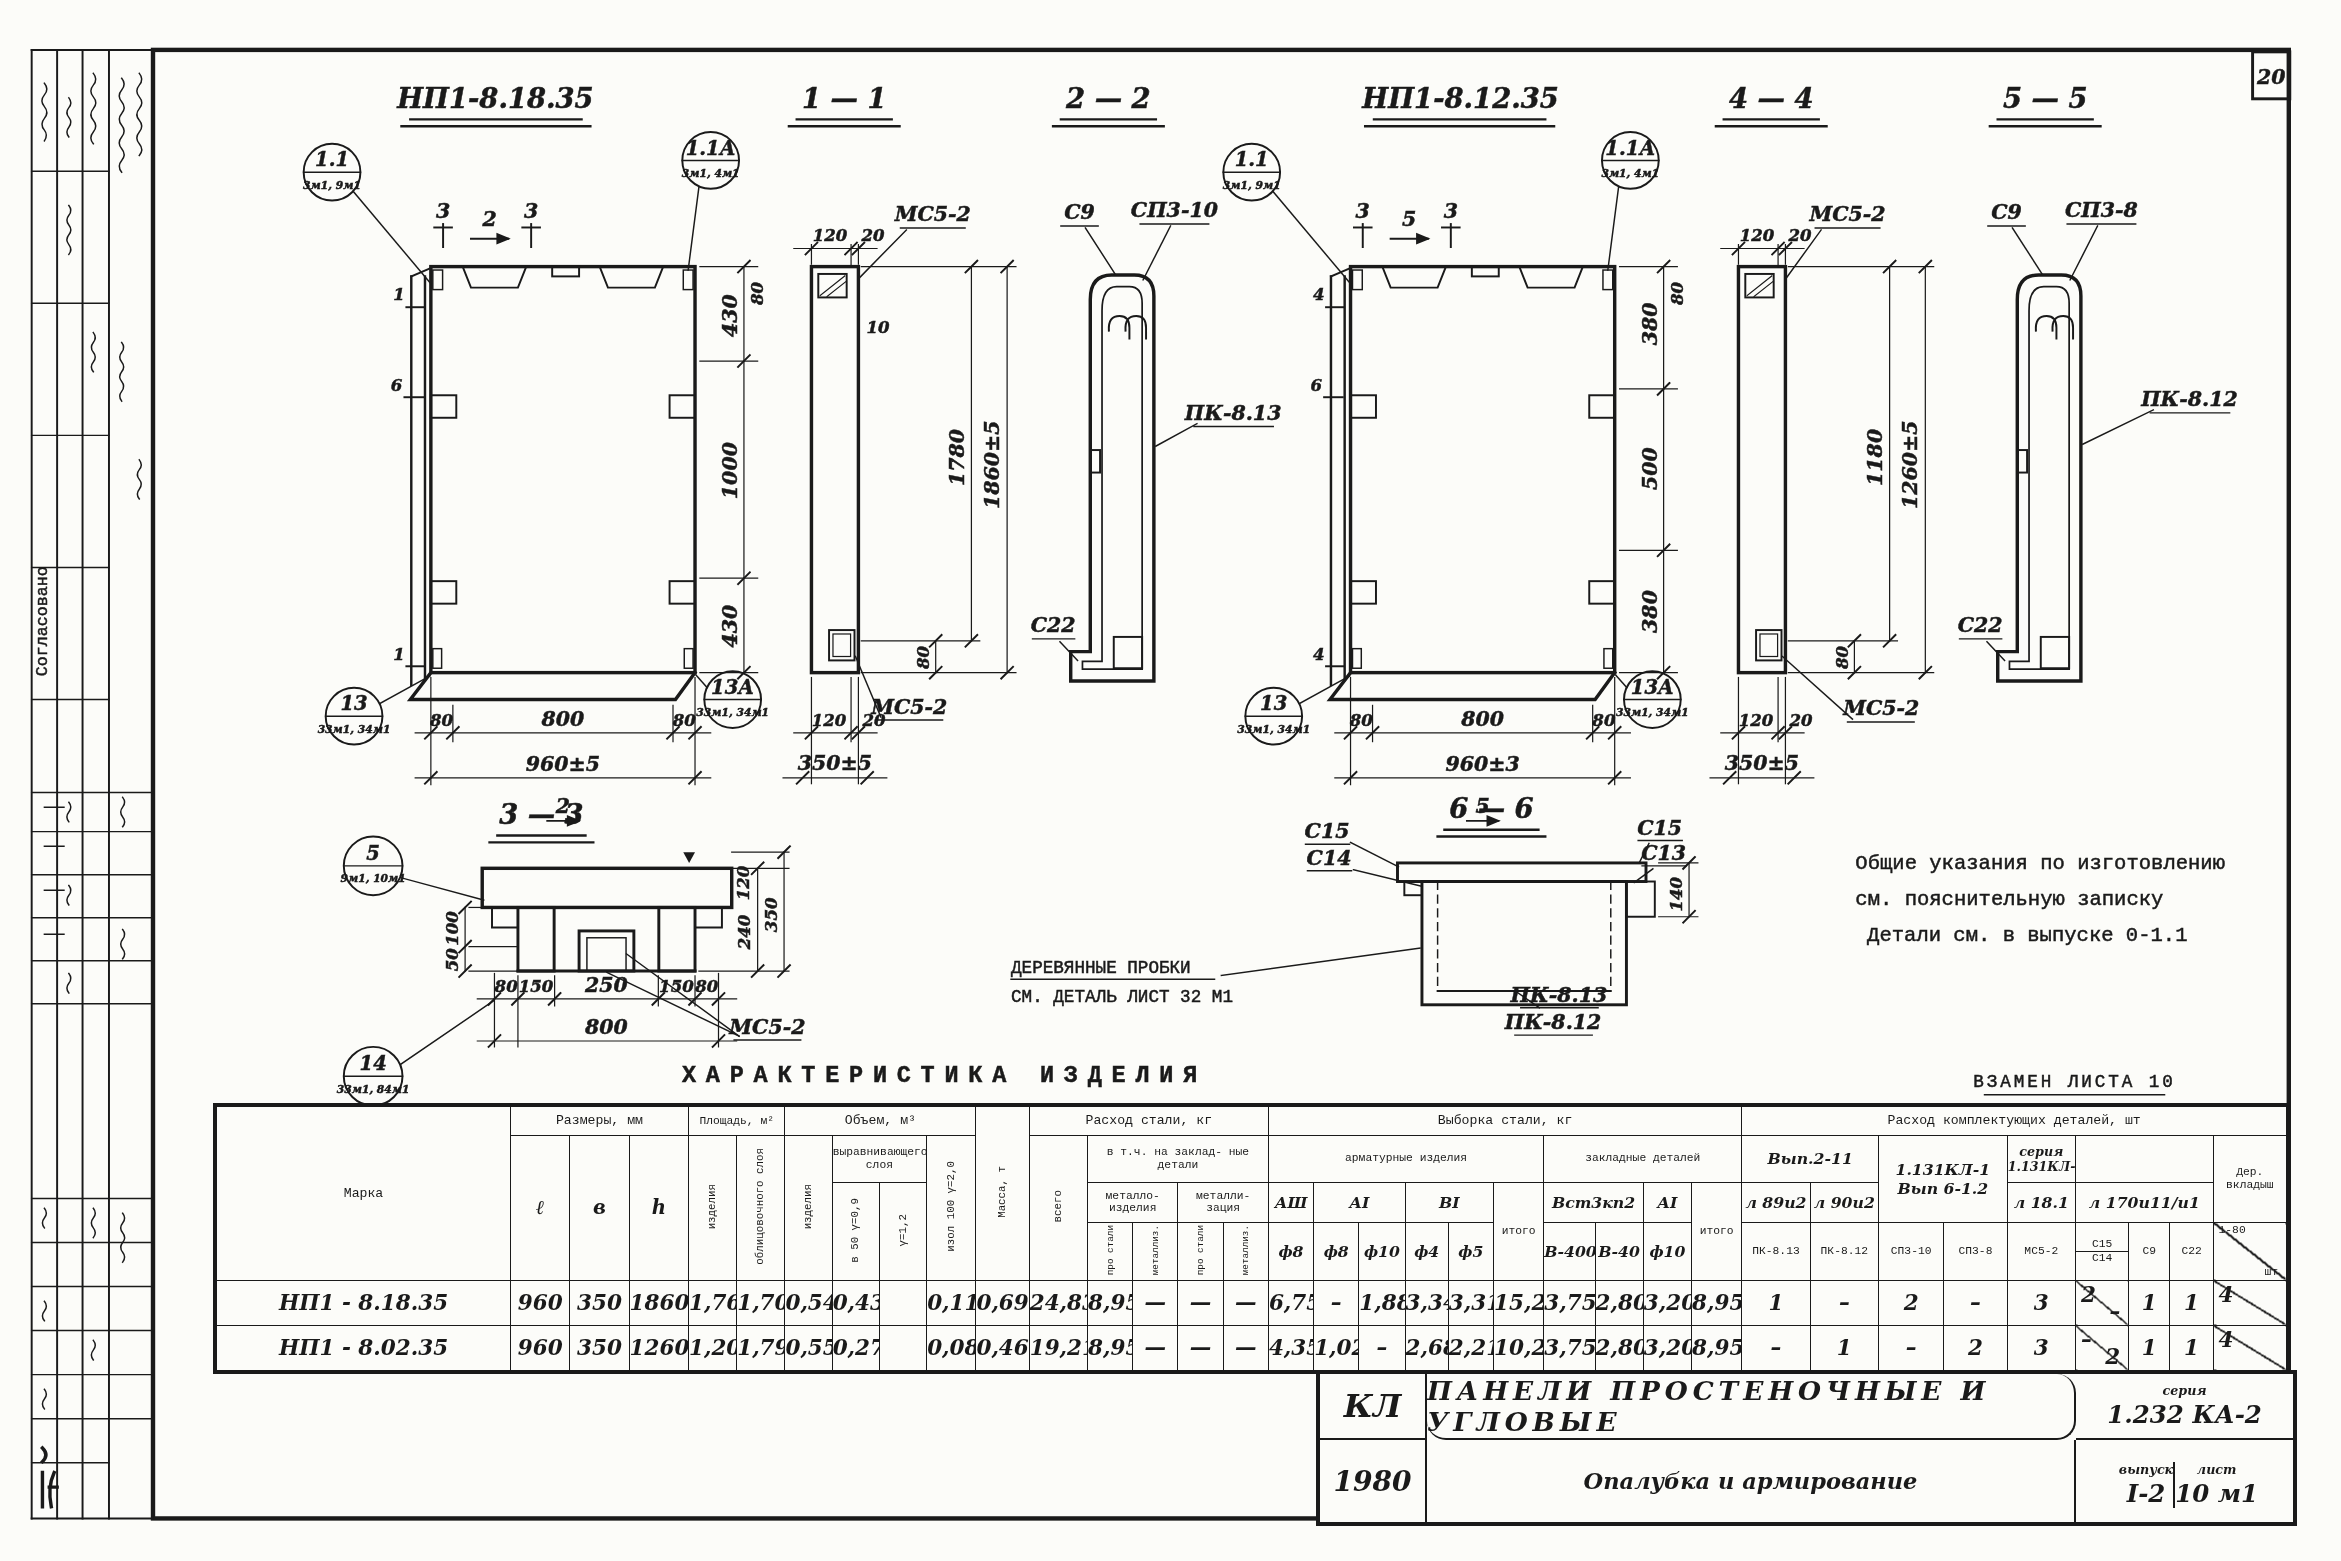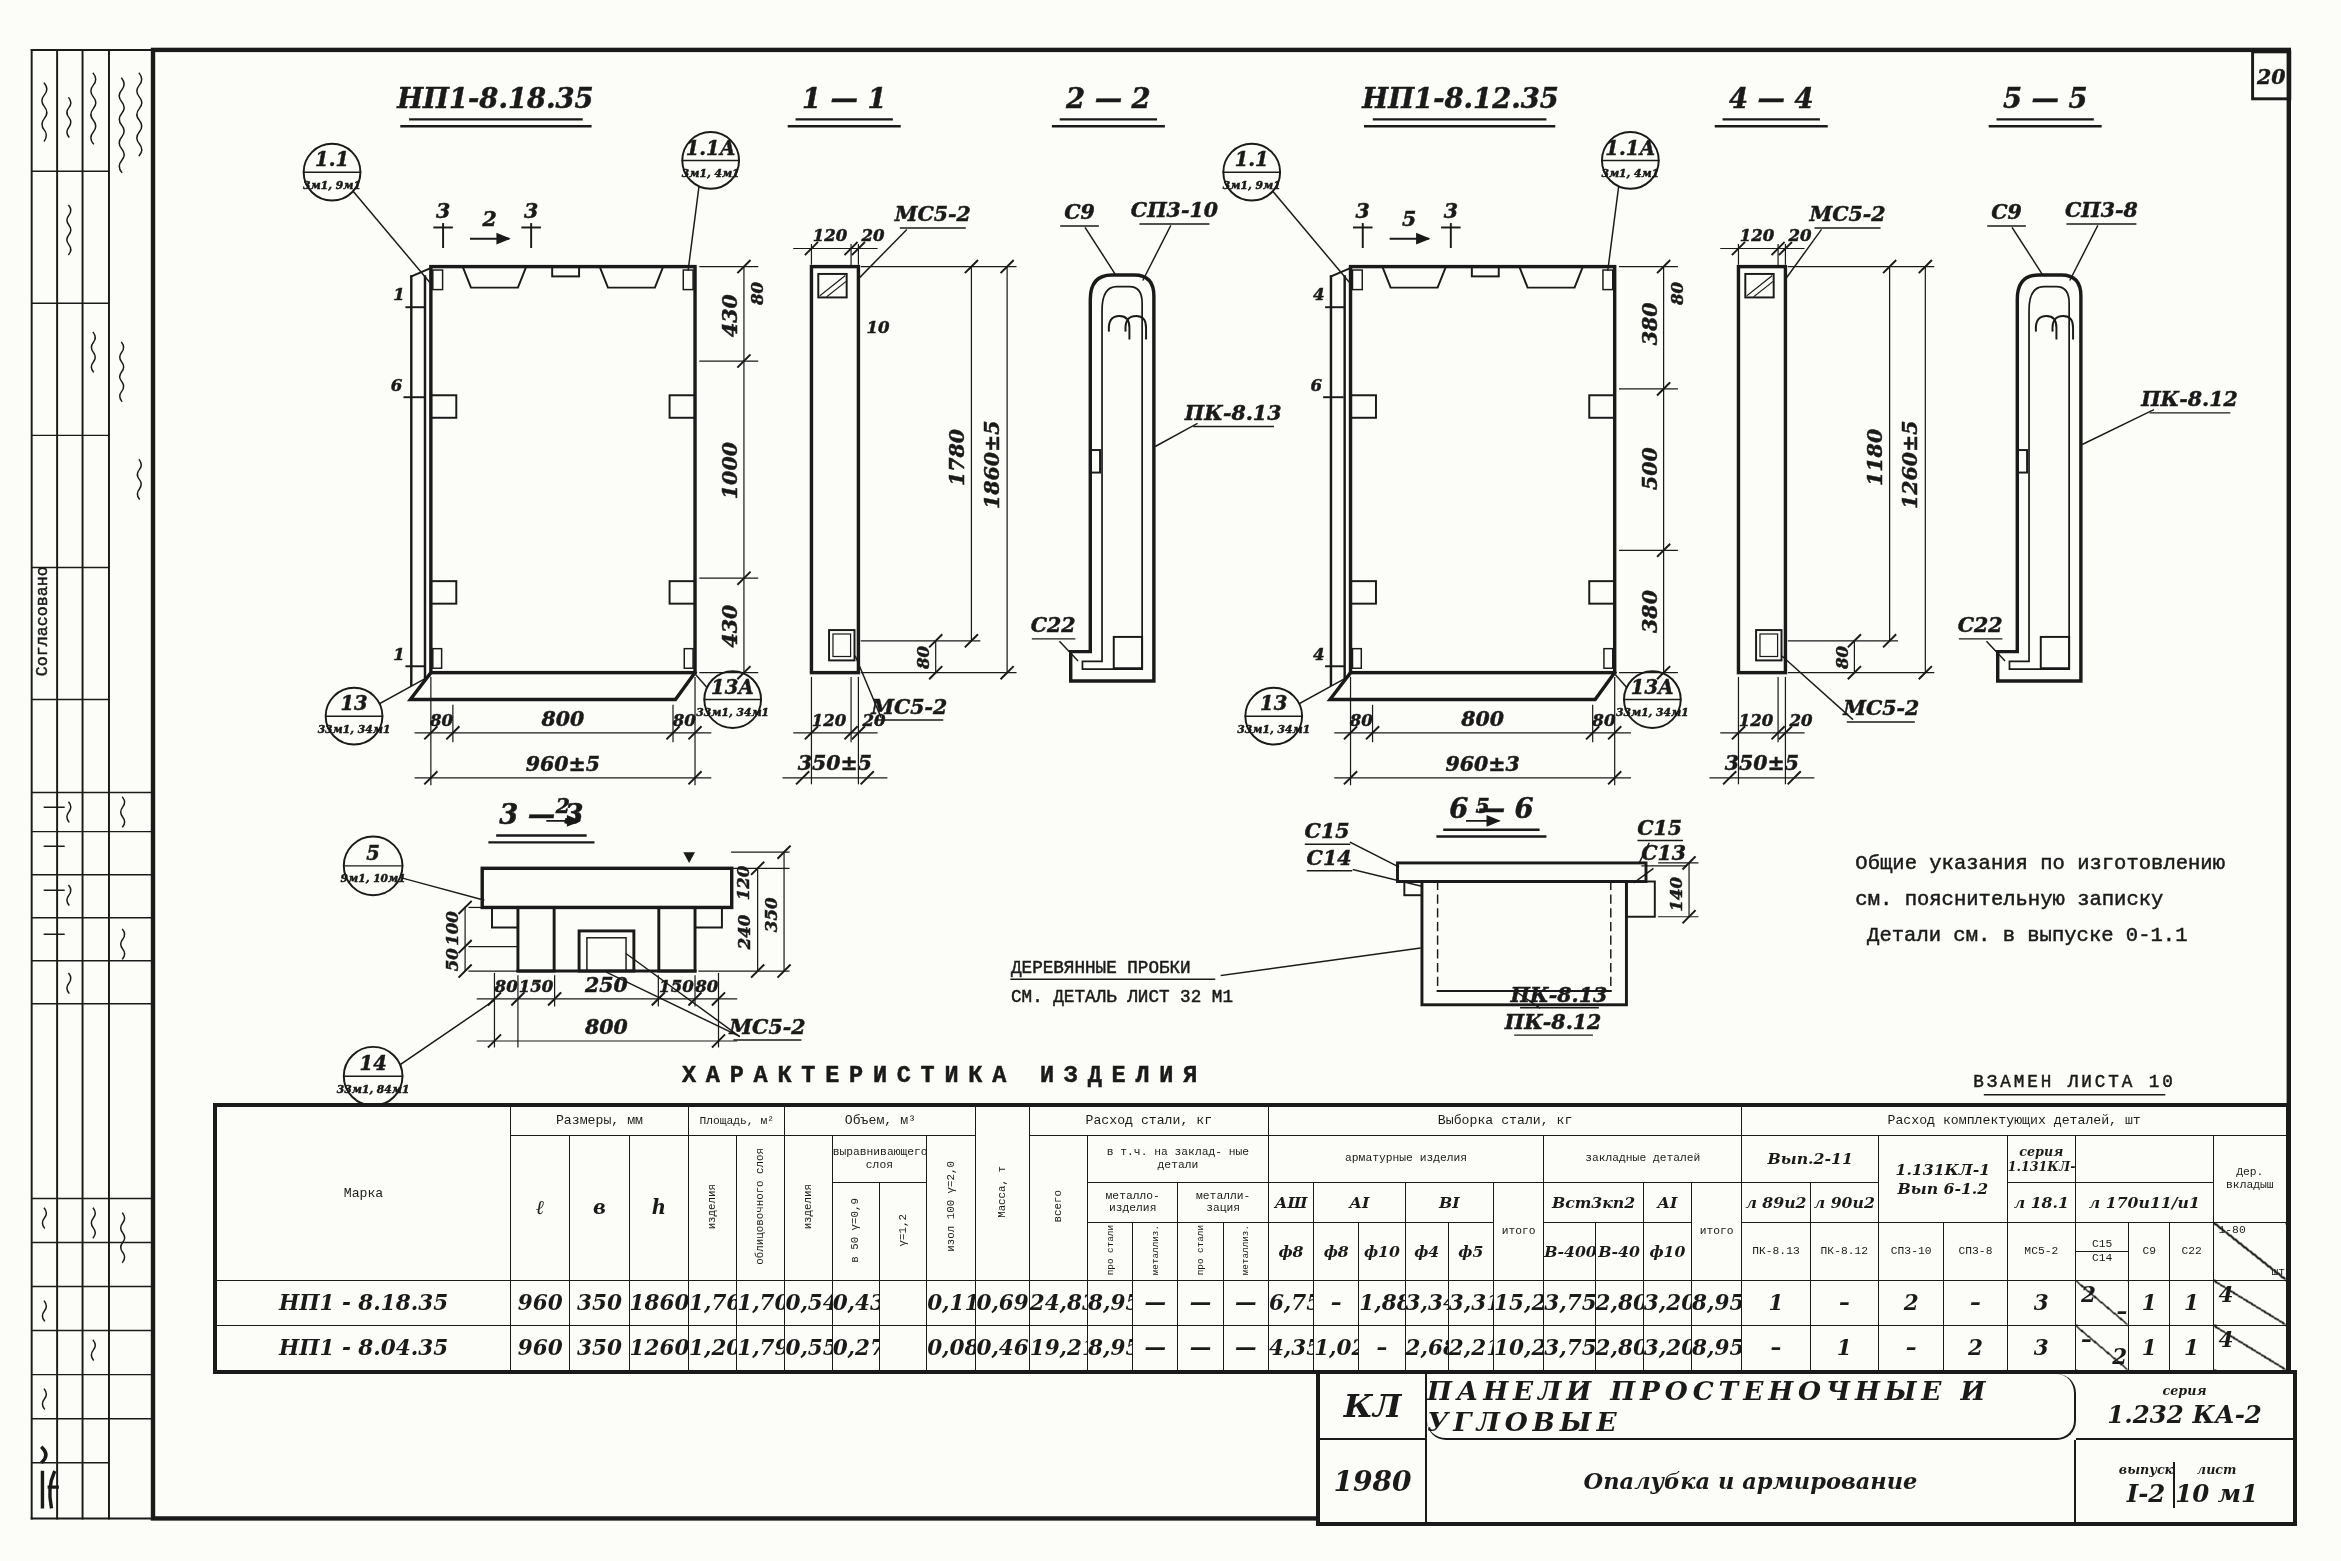--- a/index.html
+++ b/index.html
@@ -24,21 +24,21 @@
   .hh{font:400 13.2px "Liberation Mono",monospace;line-height:1.15;}
   .hh2{font:400 11.3px "Liberation Mono",monospace;line-height:1.1;}
   .hw{font:italic 700 15.7px "DejaVu Serif",serif;}
   .hwB{font:italic 700 19.6px "DejaVu Serif",serif;}
   .v{writing-mode:vertical-rl;transform:rotate(180deg);display:inline-block;
      font:400 10.8px "Liberation Mono",monospace;line-height:1.2;max-height:132px;}
   .dv{font:italic 700 21.5px "DejaVu Serif",serif;height:44px;}
   .rowh{height:44px;}
   .diag{position:relative;background:linear-gradient(to right top,transparent 48.8%,#1a1a1a 48.8% 51.2%,transparent 51.2%);}
   .diag .tl{position:absolute;top:1px;left:4.9px;}
-  .diag .br{position:absolute;bottom:1px;right:1px;}
+  .diag .br{position:absolute;bottom:1px;right:8px;}
   .stack > div{border-bottom:1.5px solid #1a1a1a;}
   .stack > div:last-child{border-bottom:none;}
   
   .tblock{position:absolute;left:1316px;top:1370px;width:973px;height:148px;
           border:4.4px solid #1a1a1a;display:grid;grid-template-columns:107px 649px 1fr;
           grid-template-rows:66px 1fr;background:#fcfcf9;}
   .tblock > div{border-right:2px solid #1a1a1a;border-bottom:2px solid #1a1a1a;
           display:flex;align-items:center;justify-content:center;}
   .tblock > div:nth-child(3n){border-right:none;text-align:center;}
   .tblock > div:nth-child(n+4){border-bottom:none;}
@@ -709,21 +709,21 @@
             <span class="br">–</span>
           </td>
     <td class="dv">1</td>
     <td class="dv">1</td>
     <td class="dv diag">
       <span class="tl">4</span>
             <span class="br"></span>
           </td>
   </tr>
   <tr class="rowh">
-    <td class="dv">НП1 - 8.04.35</td>
+    <td class="dv">НП1 - 8.02.35</td>
     <td class="dv">960</td>
     <td class="dv">350</td>
     <td class="dv">1260</td>
     <td class="dv">1,20</td>
     <td class="dv">1,79</td>
     <td class="dv">0,55</td>
     <td class="dv">0,27</td>
     <td class="dv"></td>
     <td class="dv">0,08</td>
     <td class="dv">0,46</td>

